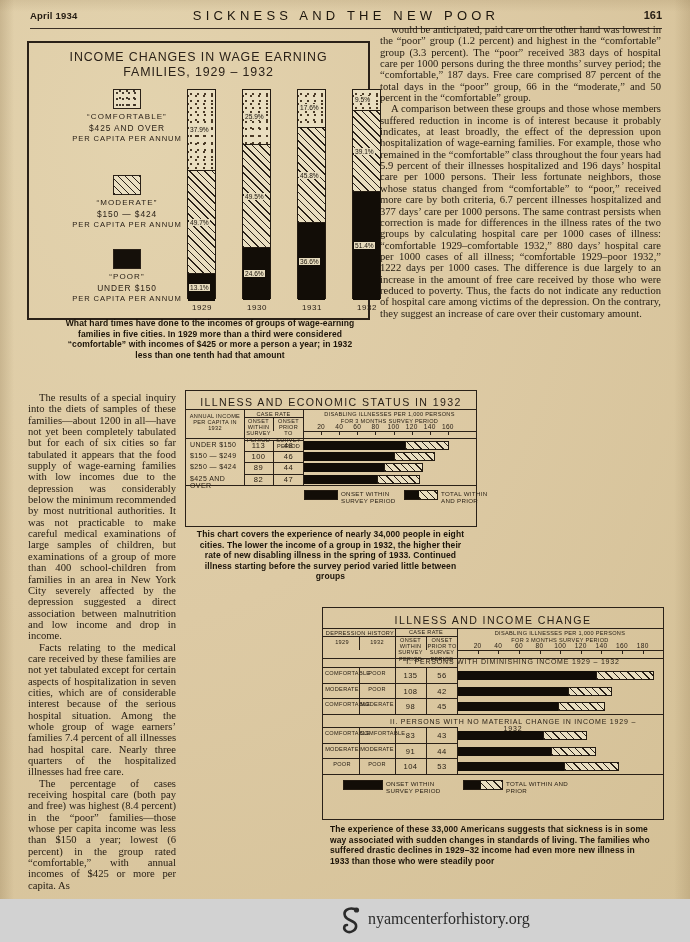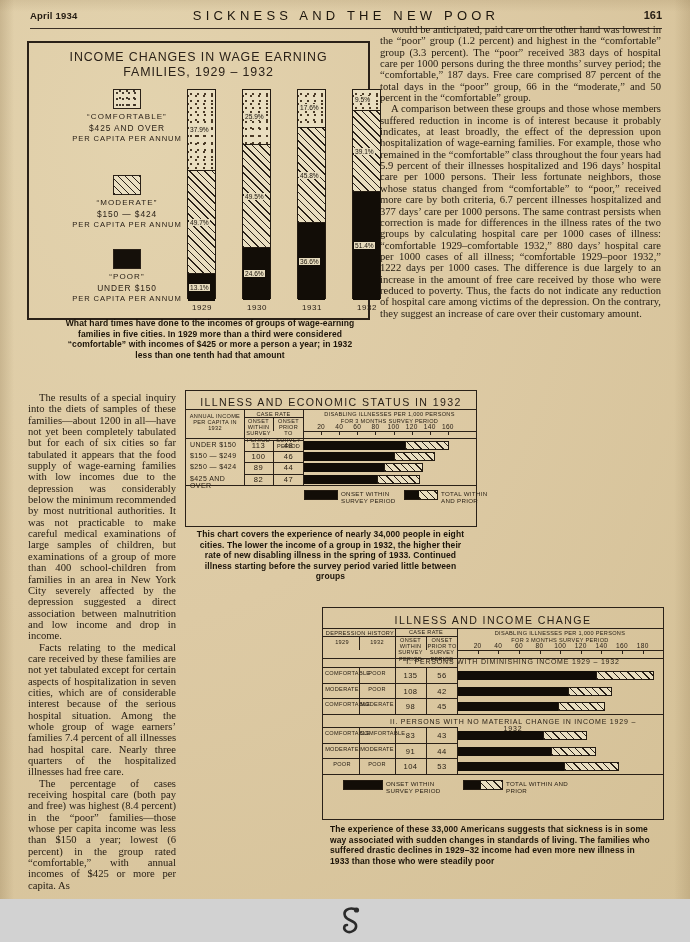--- a/index.html
+++ b/index.html
@@ -379,13 +379,14 @@
     <p>The percentage of cases receiving hospital care (both pay and free) was highest (8.4 percent) in the “poor” families—those whose per capita income was less than $150 a year; lowest (6 percent) in the group rated “comfortable,” with annual incomes of $425 or more per capita. As</p>
   </div>
 
 </div>
 
 <div id="footer">
   <svg id="snake" viewBox="0 0 26 30">
     <path d="M17 3 C10 1,5 5,7 10 C9 15,17 14,18 19 C19 24,12 28,8 25 C5 23,6 19,9 19" fill="none" stroke="#2b2b2b" stroke-width="2.6" stroke-linecap="round"></path>
     <circle cx="18.5" cy="4" r="2.6" fill="#2b2b2b"></circle>
   </svg>
+  <div class="brand">nyamcenterforhistory.org</div>
 </div>
 
 </body></html>

